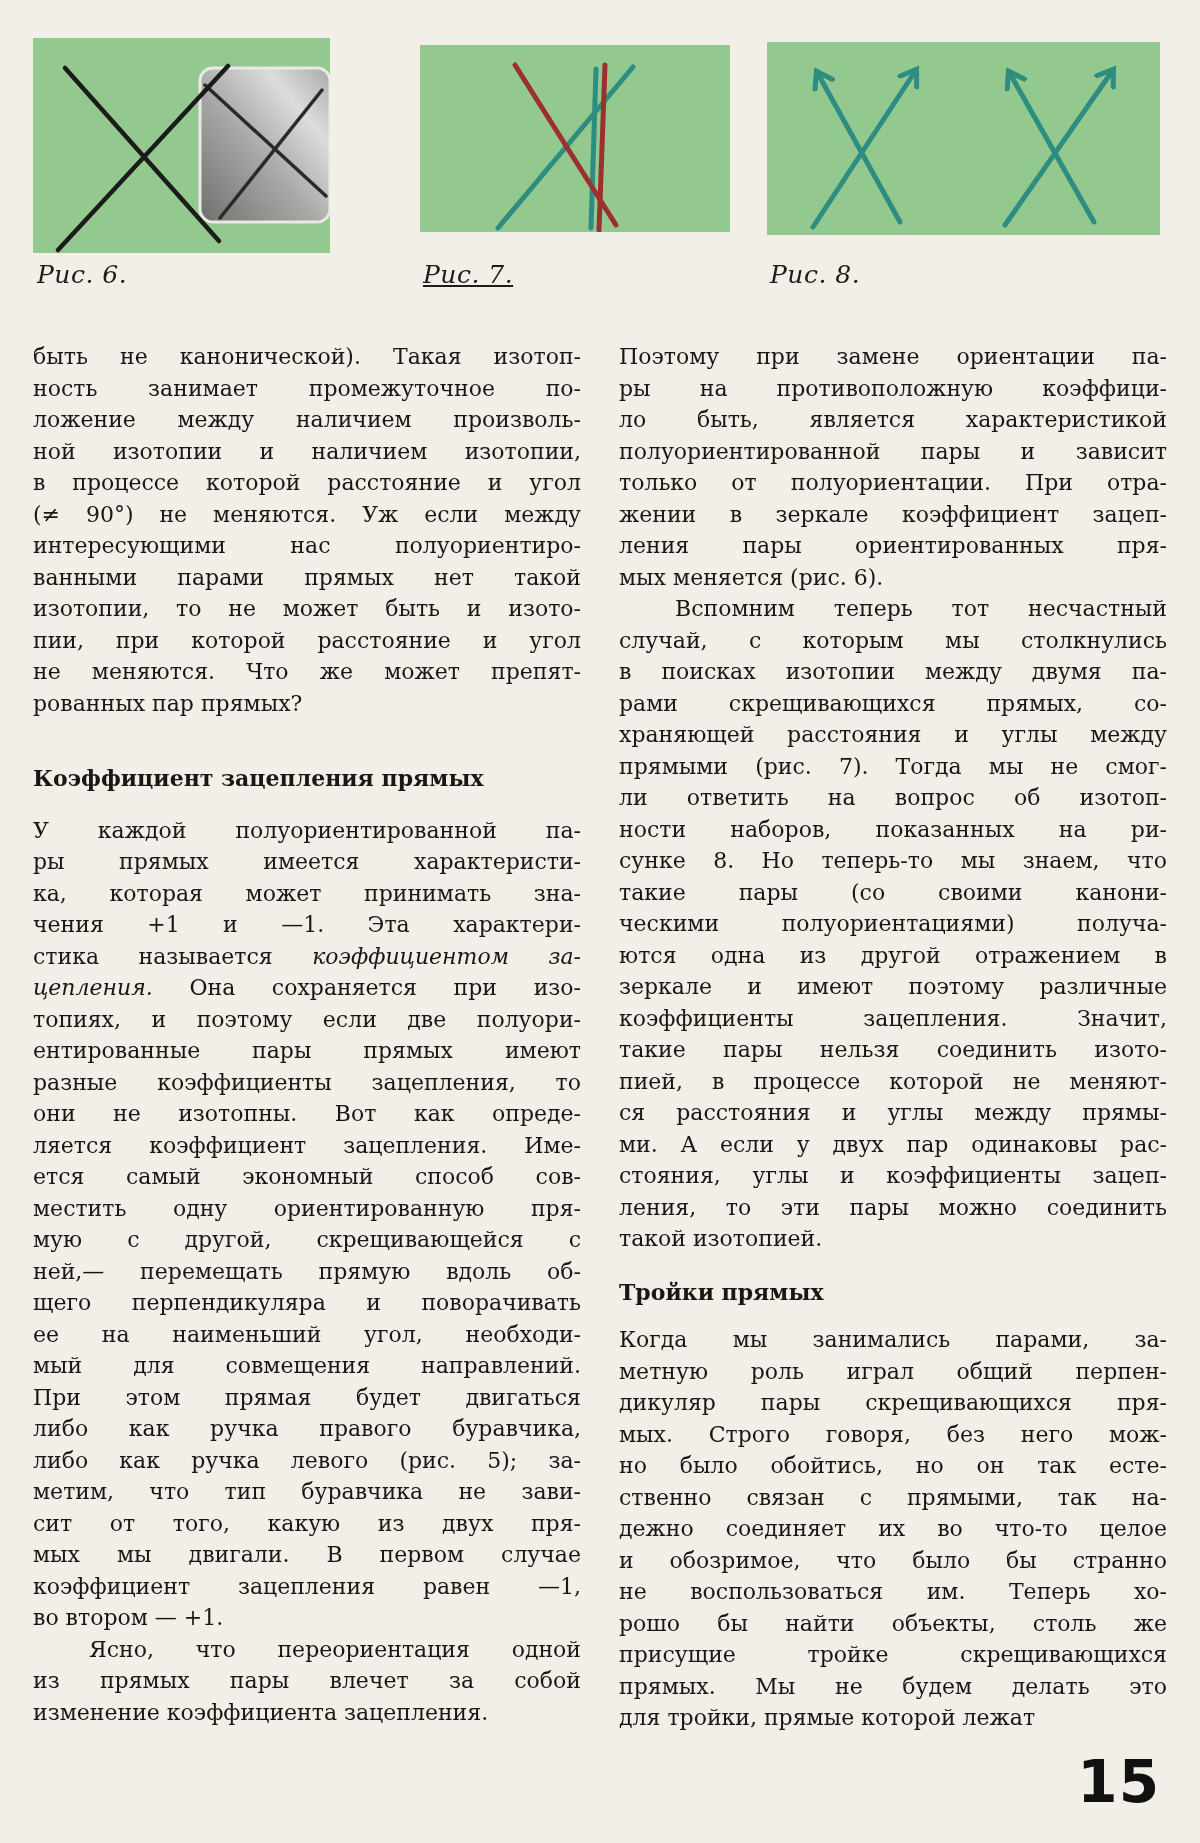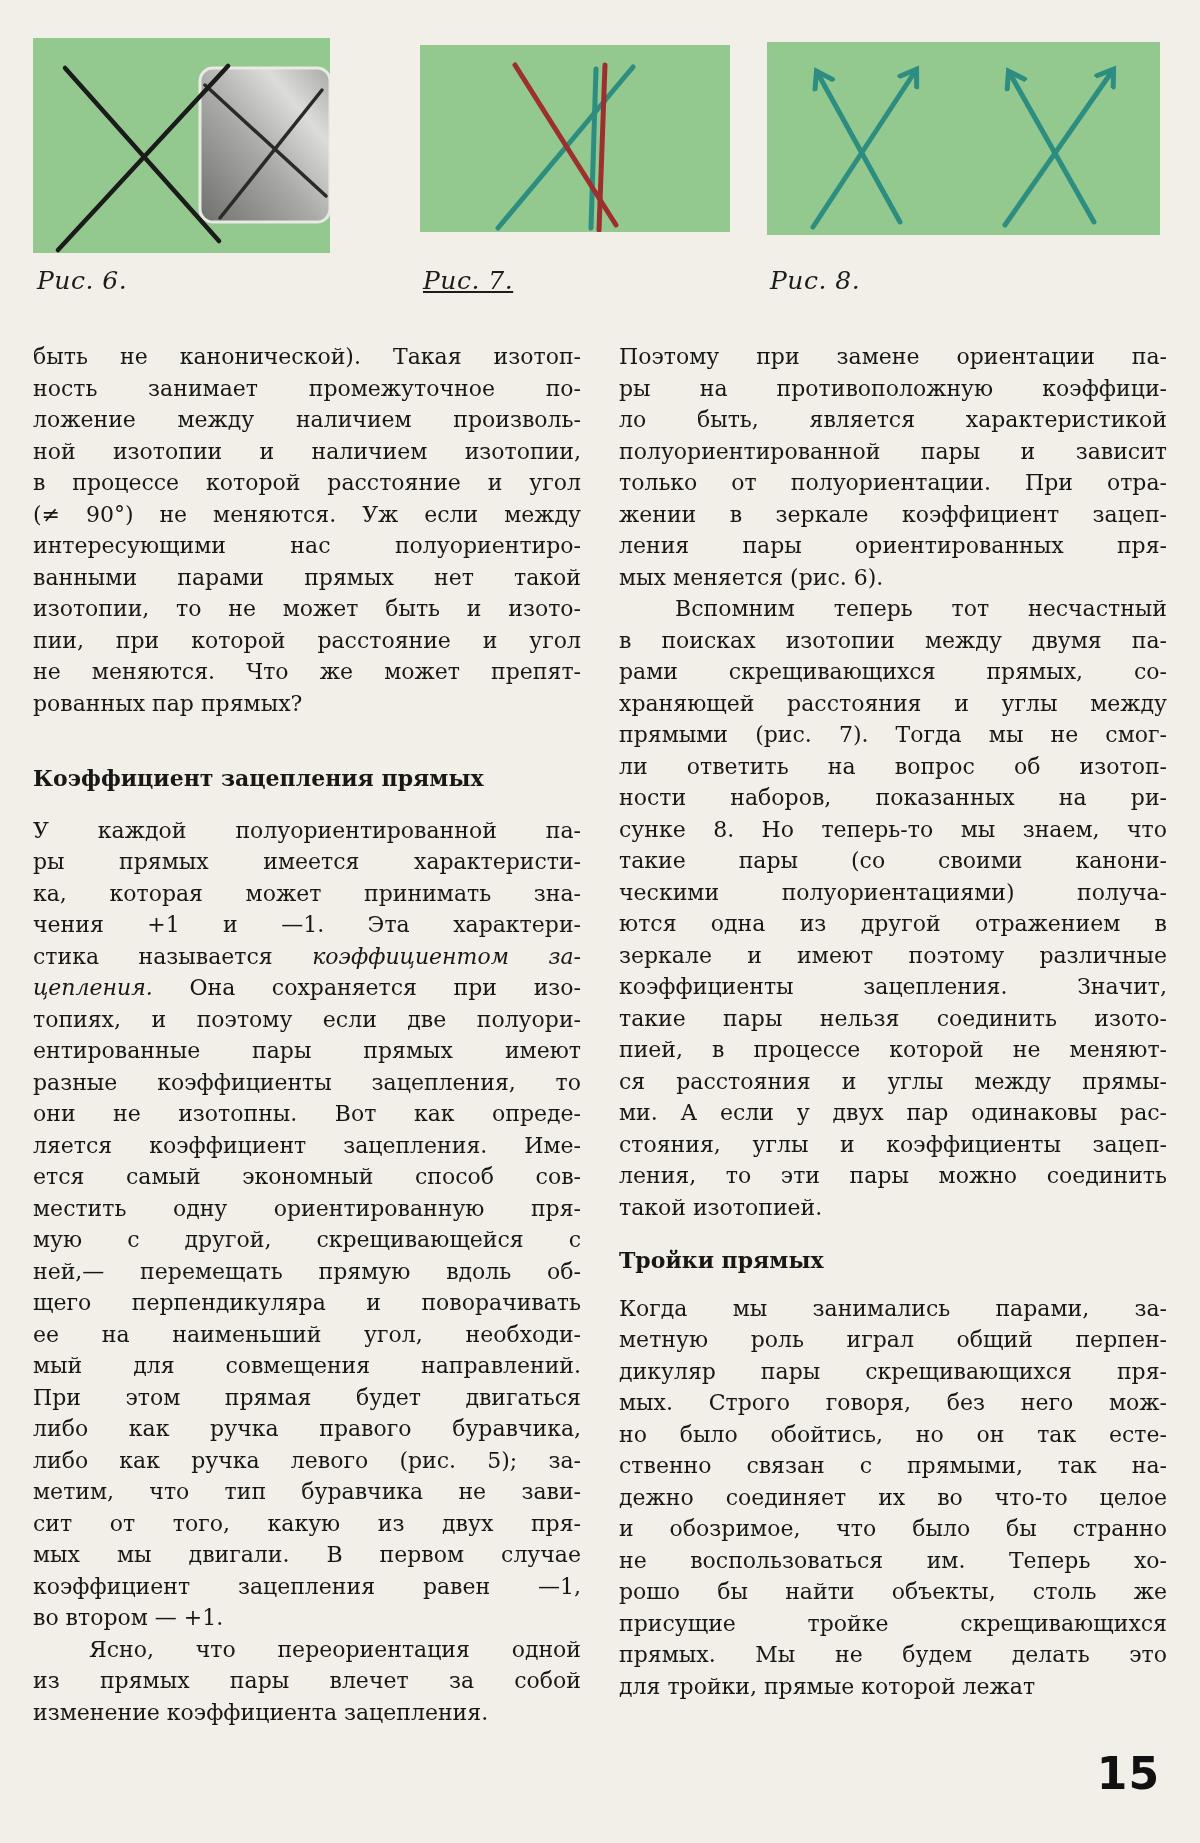--- a/index.html
+++ b/index.html
@@ -14,42 +14,42 @@
     font-family:"DejaVu Serif","Liberation Serif",serif;
     color:var(--text);
     overflow:hidden;
   }
   .fig-panel{position:absolute; display:block;}
   .fig-panel svg{display:block; width:100%; height:100%;}
   #panel1{left:33px;  top:38px; width:297px; height:215px;}
   #panel2{left:420px; top:45px; width:310px; height:187px;}
   #panel3{left:767px; top:42px; width:393px; height:193px;}
   .caption{
-    position:absolute; top:266px; font-style:italic; font-size:25px; color:#1d1c1a;
+    position:absolute; top:260px; font-style:italic; font-size:25px; color:#1d1c1a;
     letter-spacing:0.5px;
   }
   #cap1{left:37px;} #cap2{left:423px;text-decoration:underline;} #cap3{left:770px;}
   .column{
     position:absolute; top:341px; width:548px;
     font-size:22px; line-height:31.5px;
   }
   #col-left{left:33px;} #col-right{left:619px;}
   .line{ text-align:justify; text-align-last:justify; white-space:normal; }
   .line.last{ text-align-last:left; }
   .line.indent{ padding-left:56px; }
   .it{ font-style:italic; }
   .heading{
     font-weight:bold; text-align:left; line-height:31.5px;
   }
   #col-left  .heading{ margin-top:44px; margin-bottom:20px; }
   #col-right .heading{ margin-top:22px; margin-bottom:16px; }
   .page-number{
     position:absolute; right:40px; top:1748px;
     font-family:"DejaVu Sans","Liberation Sans",sans-serif;
-    font-weight:700; font-size:44px; color:#111; letter-spacing:1px;
+    font-weight:700; font-size:58px; color:#111; letter-spacing:1px;
   }
 </style>
 </head>
 <body>
 
 <div class="page">
 
   <div class="fig-panel" id="panel1">
     <svg viewBox="0 0 297 215">
       <defs>
@@ -154,20 +154,21 @@
         <div class="line"><span>ры на противоположную коэффици-</span></div>
         <div class="line"><span>ло быть, является характеристикой</span></div>
         <div class="line"><span>полуориентированной пары и зависит</span></div>
         <div class="line"><span>только от полуориентации. При отра-</span></div>
         <div class="line"><span>жении в зеркале коэффициент зацеп-</span></div>
         <div class="line"><span>ления пары ориентированных пря-</span></div>
         <div class="line last"><span>мых меняется (рис. 6).</span></div>
       </div>
       <div class="para">
         <div class="line indent"><span>Вспомним теперь тот несчастный</span></div>
+        <div class="line"><span>случай, с которым мы столкнулись</span></div>
         <div class="line"><span>в поисках изотопии между двумя па-</span></div>
         <div class="line"><span>рами скрещивающихся прямых, со-</span></div>
         <div class="line"><span>храняющей расстояния и углы между</span></div>
         <div class="line"><span>прямыми (рис. 7). Тогда мы не смог-</span></div>
         <div class="line"><span>ли ответить на вопрос об изотоп-</span></div>
         <div class="line"><span>ности наборов, показанных на ри-</span></div>
         <div class="line"><span>сунке 8. Но теперь-то мы знаем, что</span></div>
         <div class="line"><span>такие пары (со своими канони-</span></div>
         <div class="line"><span>ческими полуориентациями) получа-</span></div>
         <div class="line"><span>ются одна из другой отражением в</span></div>

